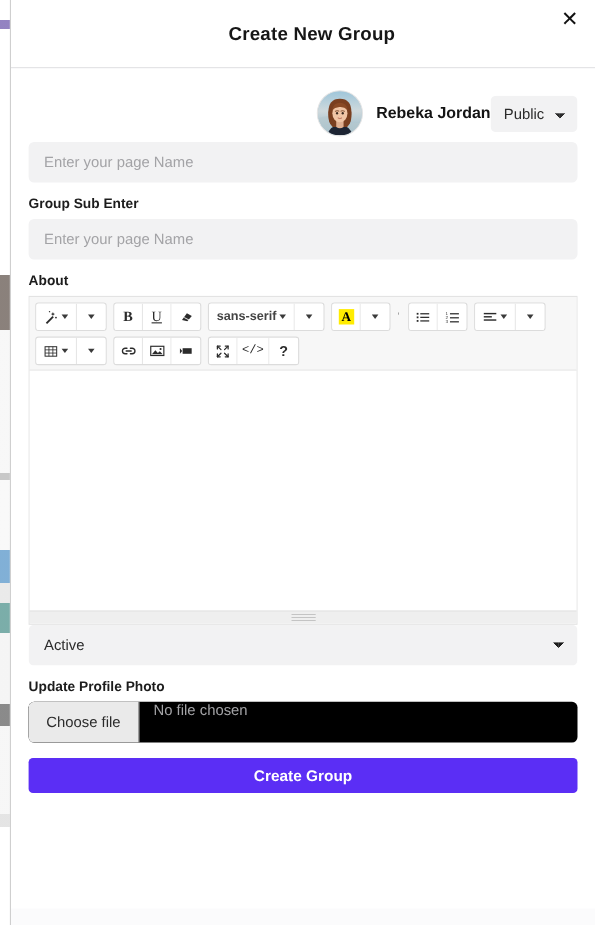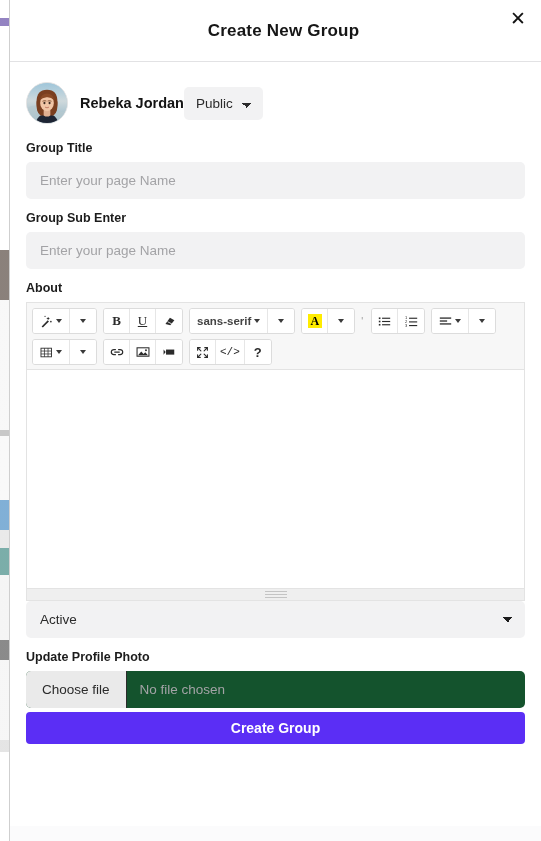--- a/index.html
+++ b/index.html
@@ -59,21 +59,21 @@
     display: flex; align-items: center; justify-content: center;
     cursor: pointer; background: none; border: none;
     font-size: 19px; color: #111; line-height: 1;
     font-family: "Liberation Sans", sans-serif;
   }
 
   
   .modal-body { padding: 15px 16px 0 16px; }
 
   .user-row {
-    display: flex; align-items: center; justify-content: flex-start;
+    display: flex; align-items: center; justify-content: flex-end;
     height: 52px;
   }
   .user-left { display: flex; align-items: center; gap: 12px; }
   .avatar {
     width: 42px; height: 42px; border-radius: 50%;
     overflow: hidden; flex: none;
     border: 1px solid #e4e4e4;
     background: #b9cdd8;
   }
   .avatar svg { display: block; width: 100%; height: 100%; }
@@ -169,34 +169,34 @@
     background-image:
       linear-gradient(45deg, transparent 50%, #1c1c1c 50%),
       linear-gradient(135deg, #1c1c1c 50%, transparent 50%);
     background-position: calc(100% - 17px) 16px, calc(100% - 12px) 16px;
     background-size: 5px 5px, 5px 5px;
     background-repeat: no-repeat;
   }
 
   
   .file-row {
-    width: 100%; height: 37px; background: #14532d; border-radius: 5px;
-    display: flex; align-items: center; overflow: hidden;
+    width: 100%; height: 37px; background: #000000; border-radius: 5px;
+    display: flex; align-items: flex-start; overflow: hidden;
   }
   .file-btn {
     height: 100%; background: #eaeaea; border: none;
     border-right: 1px solid #2b2b2b;
     padding: 0 16px; font-size: 13.5px; color: #2b2b2b;
     font-family: "Liberation Sans", sans-serif; cursor: pointer;
   }
   .file-name { padding-left: 13px; font-size: 13.5px; color: #a3a3a6; }
 
   
   .submit-btn {
-    width: 100%; height: 32px; margin-top: 4px;
+    width: 100%; height: 32px; margin-top: 14px;
     background: #5b2ef5; border: none; border-radius: 4px;
     color: #fff; font-size: 14px; font-weight: bold; cursor: pointer;
     font-family: "Liberation Sans", sans-serif;
   }
   .bottom-strip {
     position: absolute; left: 0; right: 0; bottom: 0; height: 15px;
     background: #fbfbfc;
   }
 </style>
 </head>
@@ -253,21 +253,20 @@
         </div>
         <span class="user-name">Rebeka Jordan</span>
       </div>
 
       <select class="visibility-select">
         <option>Public</option>
       </select>
     </div>
 
     
-    <div class="field-label">Group Title</div>
     <input class="text-input" type="text" placeholder="Enter your page Name" style="">
 
     
     <div class="field-label">Group Sub Enter</div>
     <input class="text-input" type="text" placeholder="Enter your page Name" style="">
 
     
     <div class="field-label">About</div>
     <div class="editor">
 

